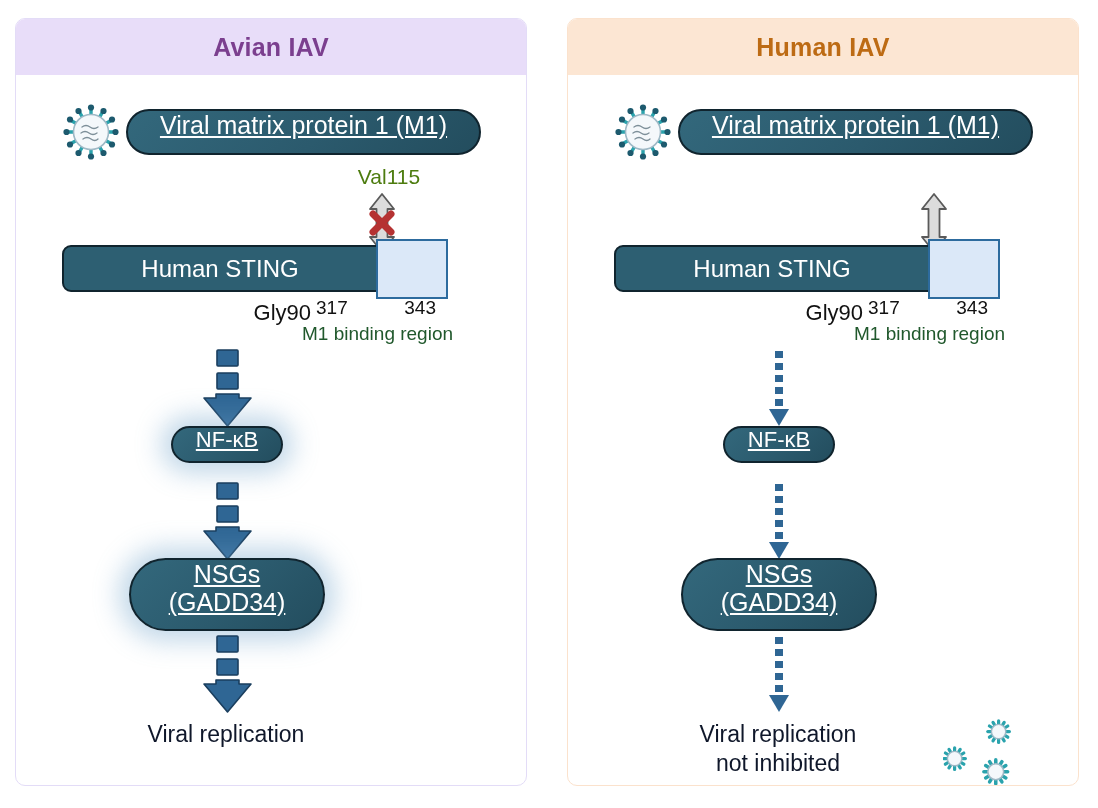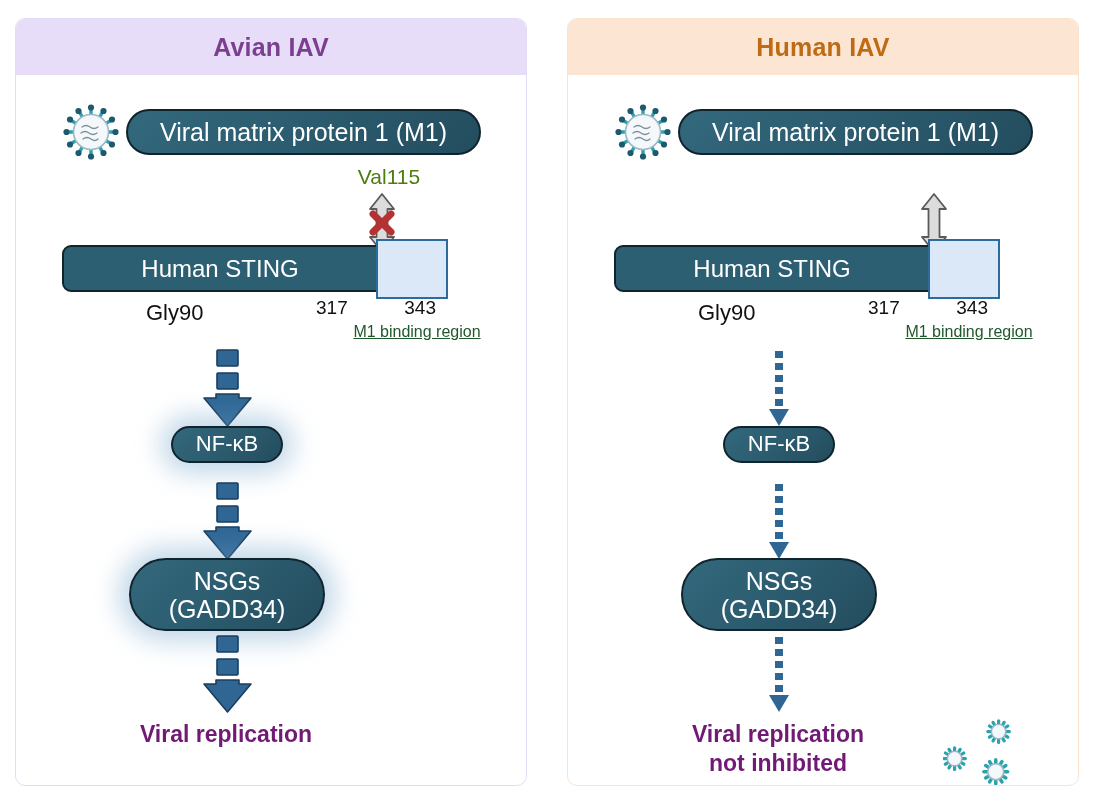--- a/index.html
+++ b/index.html
@@ -47,24 +47,25 @@
   
   .virus { position: absolute; }
   .virus-top { left: 46px; top: 28px; }
 
   
   .capsule {
     position: absolute;
     background: linear-gradient(135deg, #33687c 0%, #2b5a6d 55%, #234d5e 100%);
     border: 2.5px solid #10242e;
     border-radius: 999px;
-    display: flex; align-items: center; justify-content: center;
+    display: flex; align-items: flex-start; justify-content: center;
     color: #ffffff;
     text-align: center;
     line-height: 1.12;
+    text-decoration: underline;
   }
   .m1-capsule {
     left: 110px; top: 34px;
     width: 355px; height: 46px;
     font-size: 25px;
   }
   .nfkb {
     left: 155px; top: 351px;
     width: 112px; height: 37px;
     font-size: 22px;
@@ -103,57 +104,55 @@
     position: absolute;
     left: 300px; top: 222px;
     width: 120px;
     display: flex; justify-content: space-between;
     font-size: 19px; color: #111111; text-align: center;
   }
   .binding-caption {
     position: absolute;
     left: 286px; top: 248px;
     width: 230px;
-    text-align: center;
-    font-size: 16px;
+    font-size: 19px;
     color: #20582c;
-    text-decoration: underline;
   }
 
   
   .residue-label {
     position: absolute;
     left: 298px; top: 90px;
     width: 150px; text-align: center;
     font-size: 21px; color: #4d7c0f;
   }
   .interaction-arrow { position: absolute; left: 345px; top: 118px; }
 
   
   .gly90 {
     position: absolute;
     left: 130px; top: 225px;
-    width: 165px; text-align: left;
+    width: 165px; text-align: right;
     font-size: 22px; color: #111111;
   }
 
   
   .arrow-thick, .arrow-thin { position: absolute; }
   .a1-left { left: 183px; top: 274px; }
   .a2-left { left: 183px; top: 407px; }
   .a3-left { left: 183px; top: 560px; }
   .a1-right { left: 191px; top: 274px; }
   .a2-right { left: 191px; top: 407px; }
   .a3-right { left: 191px; top: 560px; }
 
   
   .outcome {
     position: absolute;
-    font-size: 23px; color: #701a75;
-    text-align: center; line-height: 1.26; font-weight: bold;
+    font-size: 23px; color: #0f172a;
+    text-align: center; line-height: 1.26;
   }
   .outcome.left  { left: 40px;  top: 645px; width: 340px; }
   .outcome.right { left: 40px;  top: 645px; width: 340px; }
 
   .virus-cluster { position: absolute; left: 375px; top: 640px; }
 </style>
 </head>
 <body>
 
 <div class="canvas">

